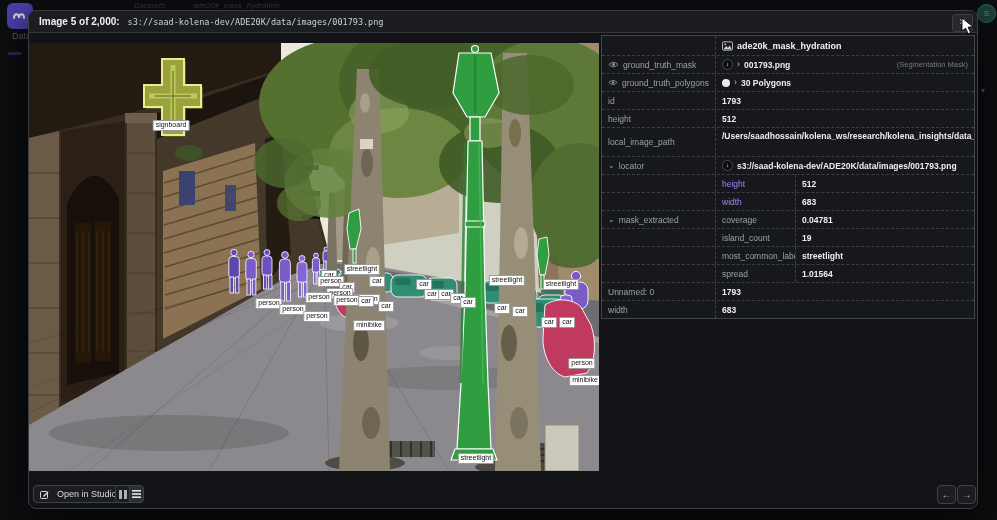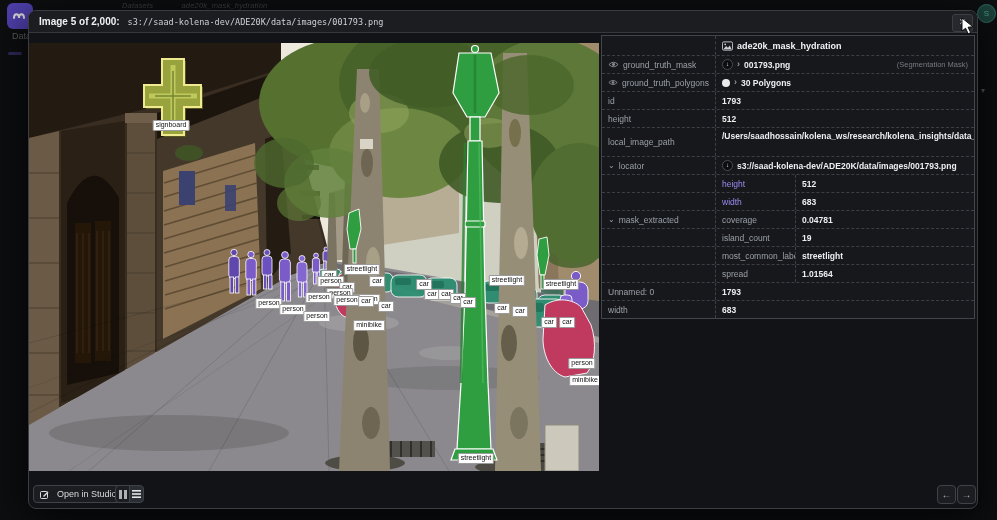--- a/index.html
+++ b/index.html
@@ -7,21 +7,21 @@
        background:#0d0e10;font-family:"Liberation Sans",sans-serif;
        -webkit-font-smoothing:antialiased;}
   .abs{position:absolute;}
 
   
   .pg-logo{left:7px;top:3px;width:26px;height:26px;border-radius:6px;
            background:#5a49c8;opacity:.85;display:flex;align-items:center;justify-content:center;}
   .pg-sideitem{left:9px;top:30px;width:19px;height:12px;overflow:hidden;white-space:nowrap;
                color:#5c5f64;font-size:9px;display:flex;gap:3px;align-items:center;}
   .pg-sidedash{left:8px;top:52px;width:14px;height:3px;background:#4b3f96;opacity:.55;border-radius:2px;}
-  .pg-crumbs{left:122px;top:1px;font-size:7.5px;color:#3f4146;white-space:nowrap;letter-spacing:.2px;font-style:italic;}
+  .pg-crumbs{left:134px;top:1px;font-size:7.5px;color:#3f4146;white-space:nowrap;letter-spacing:.2px;font-style:italic;}
   .pg-crumbs span{margin-right:26px;}
   .pg-avatar{left:977px;top:4px;width:17px;height:17px;border-radius:50%;
              background:#1d423c;border:1px solid #2e6b5f;color:#4ba08e;
              font-size:8px;display:flex;align-items:center;justify-content:center;}
   .pg-chev{left:981px;top:86px;color:#53565c;font-size:8px;}
 
   
   .modal{left:28px;top:10px;width:948px;height:497px;background:#121316;
          border:1px solid #3b3d43;border-radius:8px;box-shadow:0 8px 40px #000c;}
   .mheader{position:absolute;left:0;top:0;right:0;height:22px;background:#1b1d21;

